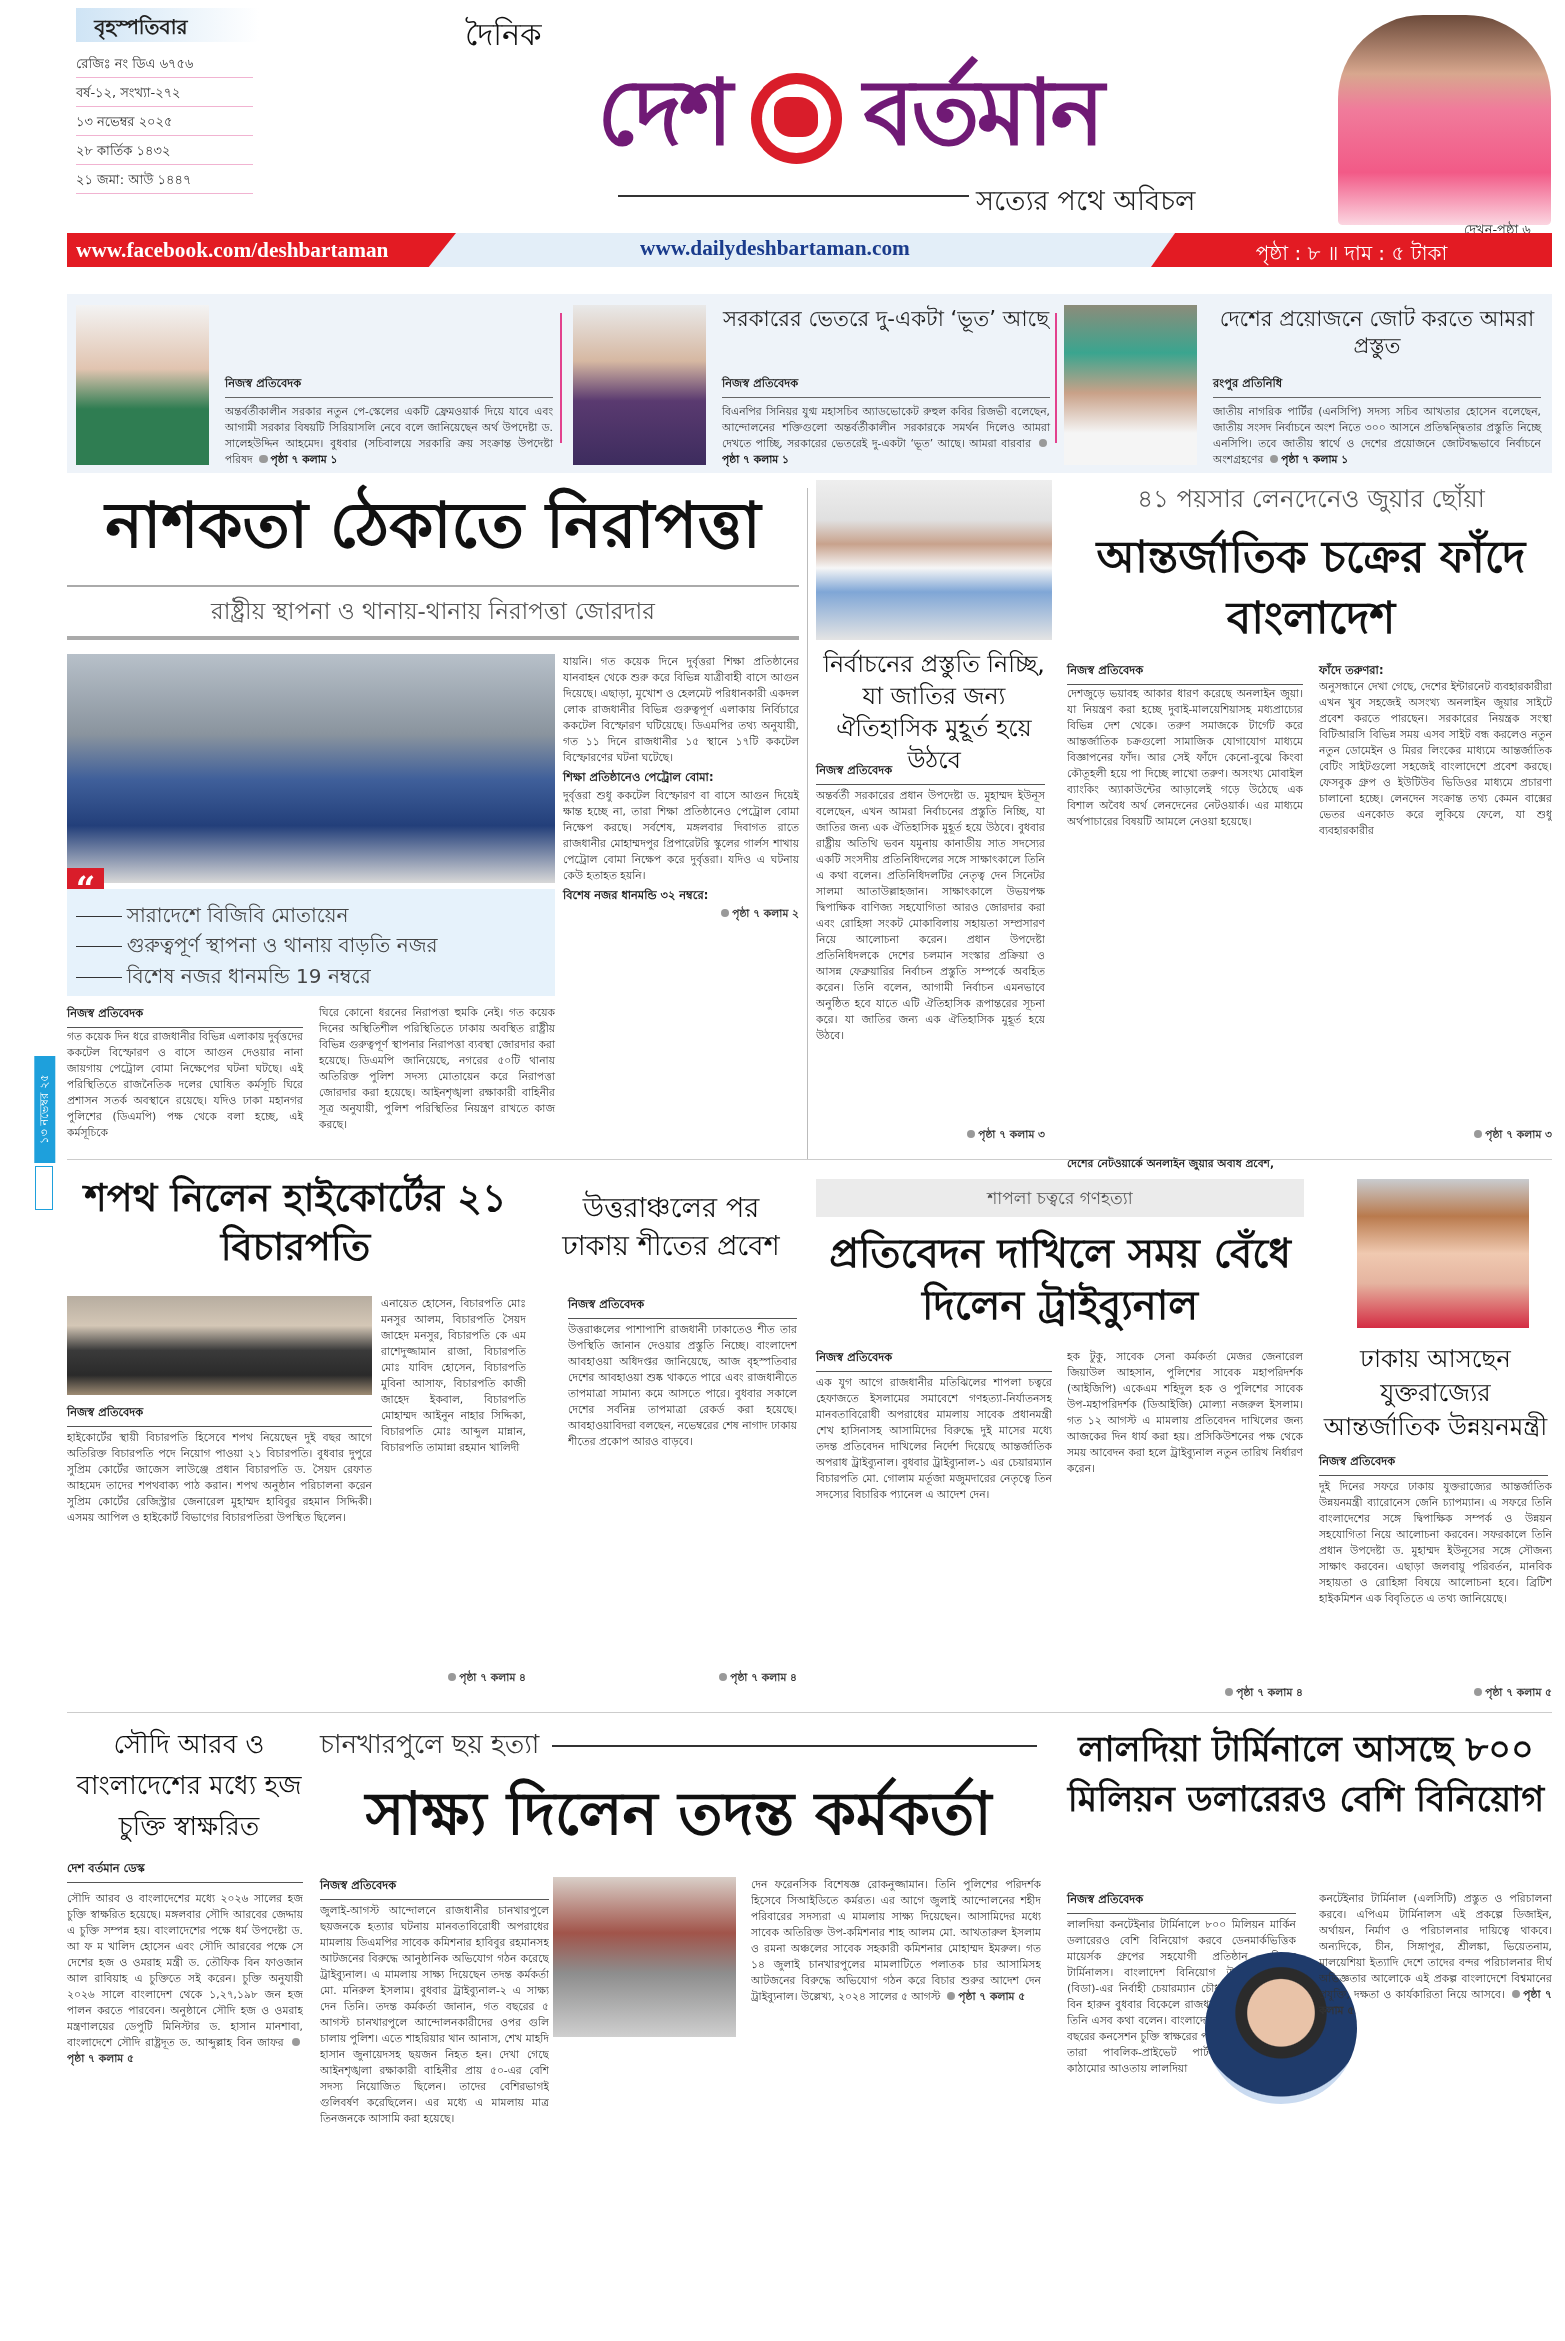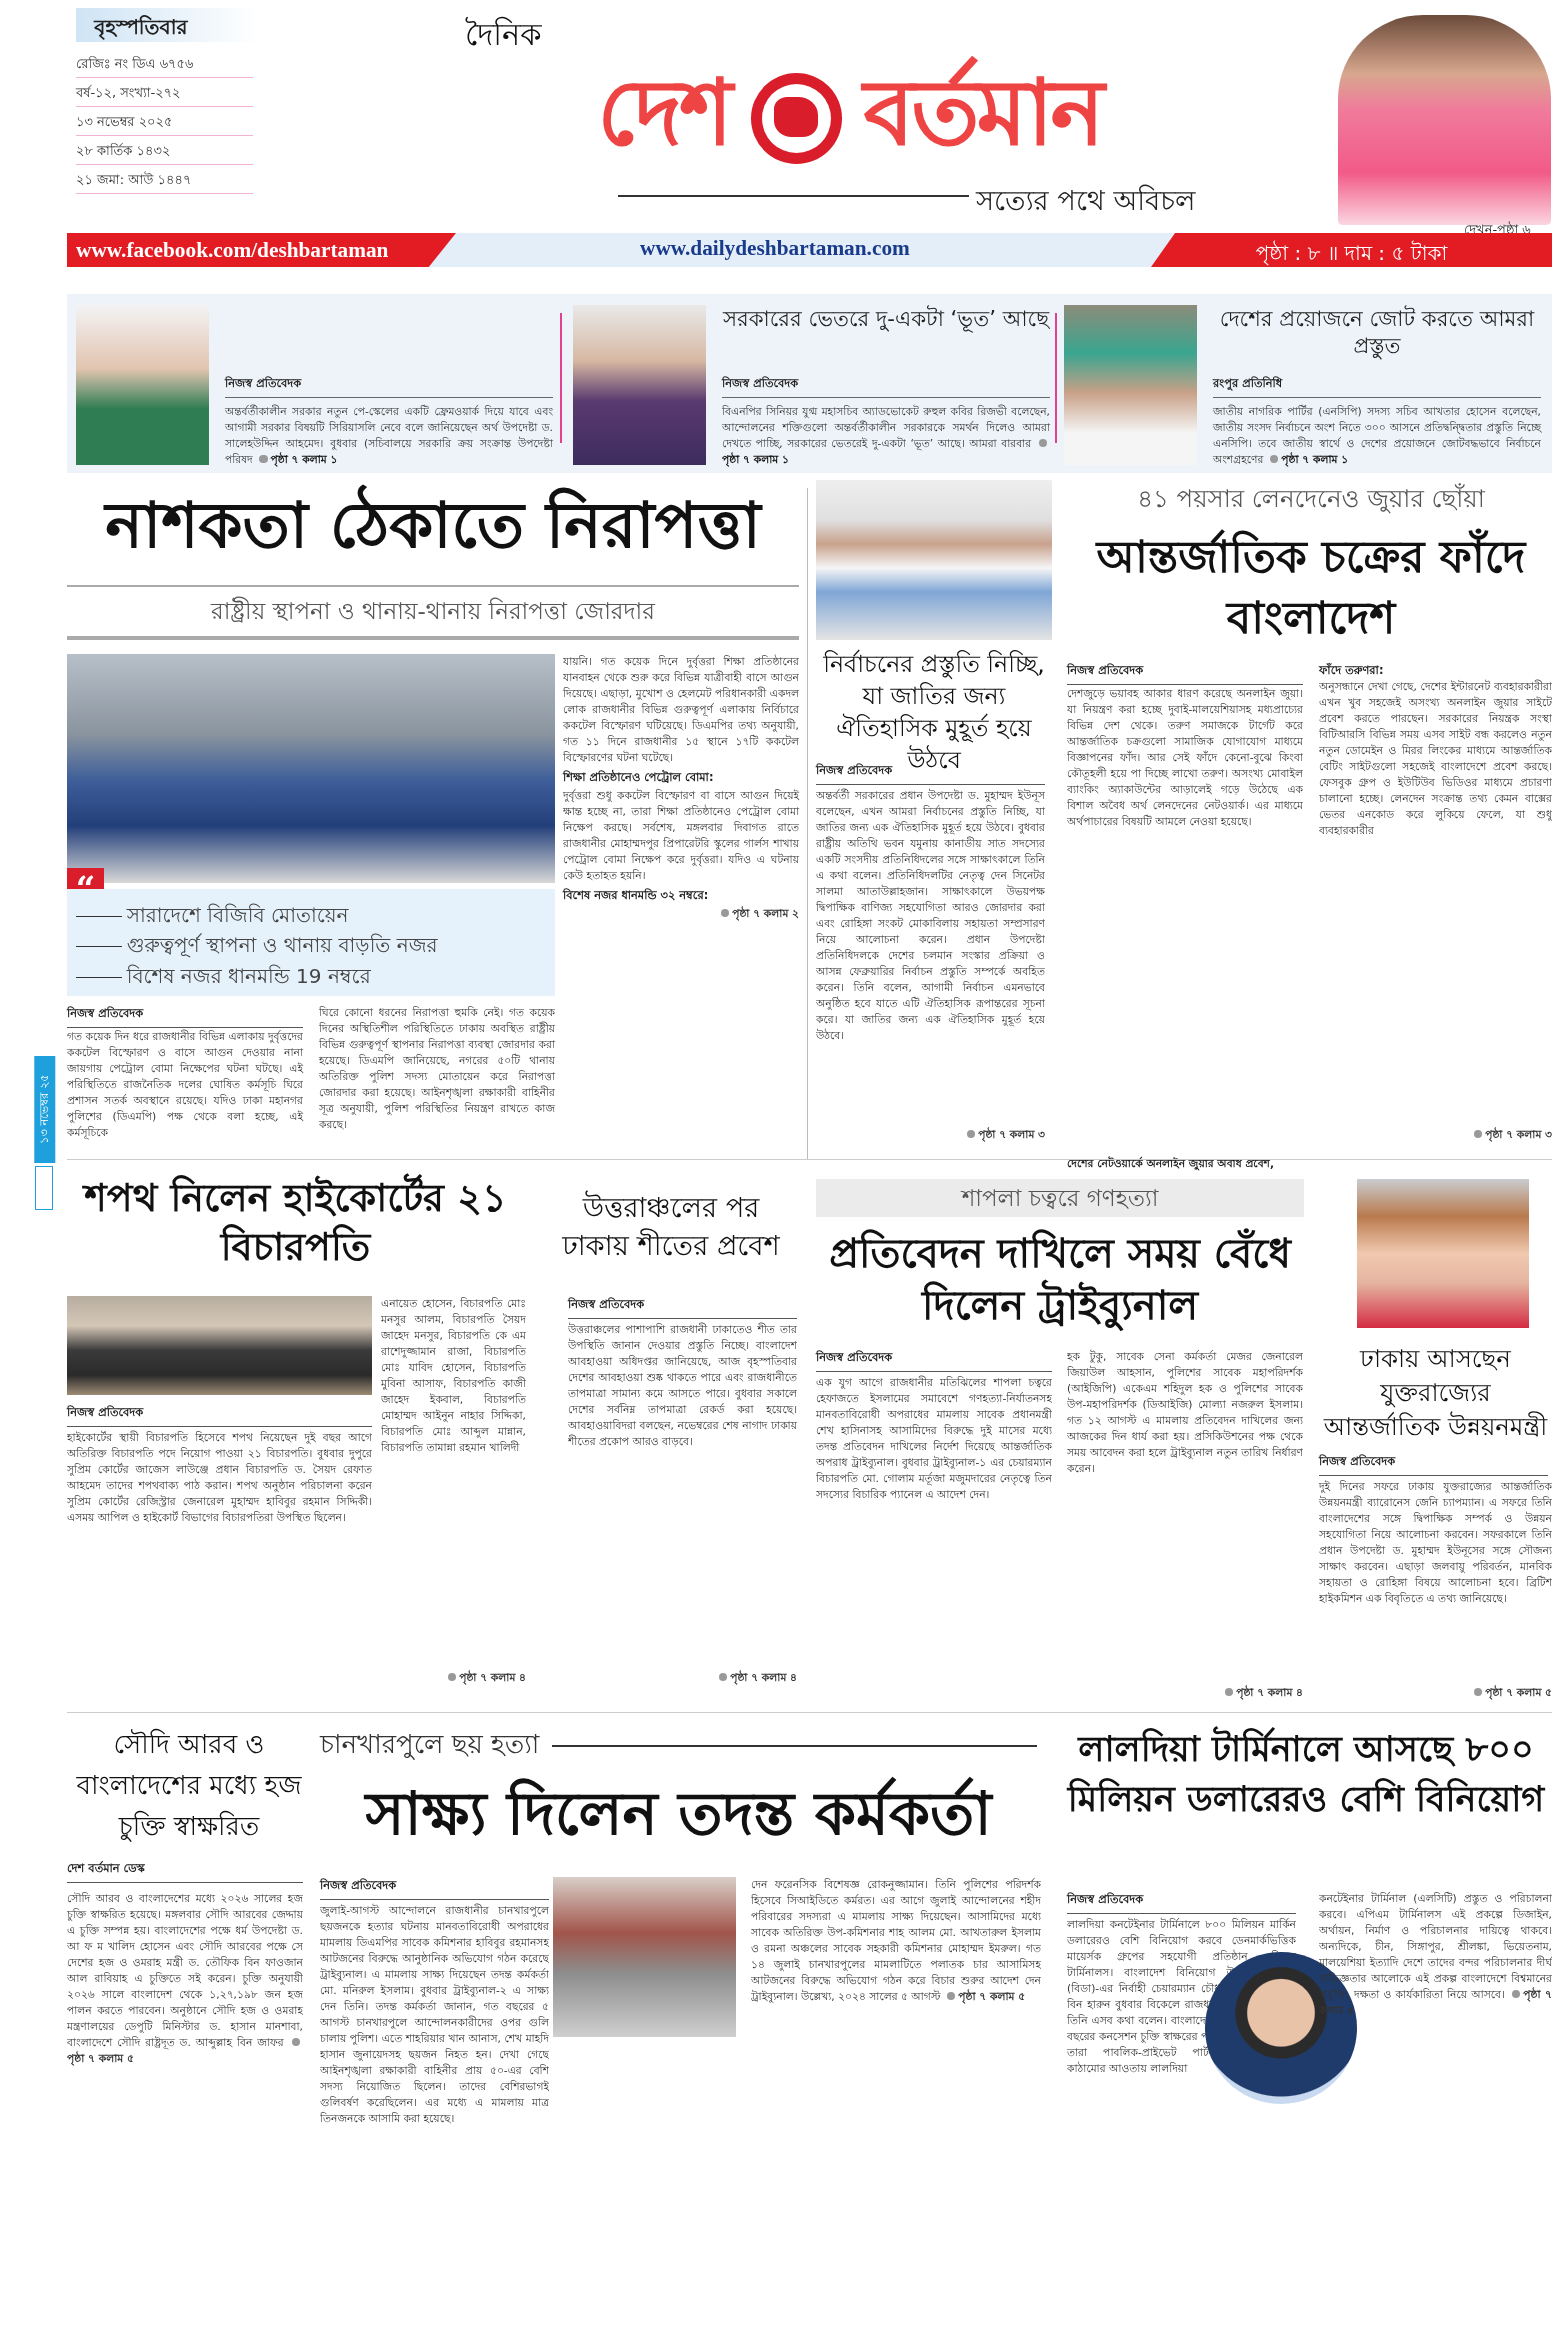--- a/index.html
+++ b/index.html
@@ -5,21 +5,21 @@
   * { box-sizing: border-box; margin: 0; padding: 0; }
   html, body { width: 1565px; height: 2342px; background: #fff; overflow: hidden; }
   body { font-family: "DejaVu Sans", sans-serif; color: #222; position: relative; }
   .abs { position: absolute; }
 
   
   .day-box { left: 76px; top: 7.6px; width: 183px; height: 34px; background: linear-gradient(90deg,#cfe4f5,#fff); font-size: 20px; font-weight: bold; padding: 4.6px 18.3px; }
   .meta-list { left: 76px; top: 49px; width: 177px; }
   .meta-row { font-size: 13px; height: 29px; line-height: 29px; border-bottom: 1.5px solid #f1b3d1; color: #333; }
   .kicker { left: 465px; top: 10.7px; font-size: 30.5px; color: #111; }
-  .logo { left: 457px; top: 61px; width: 785px; height: 114px; display: flex; align-items: center; justify-content: center; gap: 21.3px; font-size: 91px; font-weight: bold; color: #ef4444; letter-spacing: -3px; text-align: right; }
+  .logo { left: 457px; top: 61px; width: 785px; height: 114px; display: flex; align-items: center; justify-content: center; gap: 21.3px; font-size: 91px; font-weight: bold; color: #701a75; letter-spacing: -3px; text-align: right; }
   .logo-emblem { width: 91px; height: 91px; border-radius: 50%; background: #d91d2a; display: flex; align-items: center; justify-content: center; }
   .logo-emblem span { width: 69px; height: 69px; border-radius: 50%; background: #fff; display: block; position: relative; }
   .logo-emblem span::after { content: ""; position: absolute; left: 12.2px; top: 13.7px; width: 44px; height: 40px; border-radius: 30% 45% 35% 40%; background: #d91d2a; }
   .tagline-line { left: 618px; top: 195px; width: 351px; height: 2.3px; background: #333; }
   .tagline { left: 976px; top: 180px; font-size: 27.4px; color: #222; }
   .cover-photo { left: 1338px; top: 15.2px; width: 213px; height: 210px; border-radius: 40% 40% 4.6px 4.6px; background: linear-gradient(180deg,#6b4a3a 0%,#d8a78e 28%,#f07b9b 45%,#f25a87 75%,#fbd6e1 100%); }
   .cover-caption { left: 1464px; top: 220px; font-size: 13px; color: #222; }
 
   
   .band { left: 67px; top: 233px; width: 1485px; height: 34px; background: #e3eef8; }
@@ -156,21 +156,21 @@
 <div class="abs byline" style="left:67px;top:1404px;width:305px;">নিজস্ব প্রতিবেদক</div>
 <div class="abs txt" style="left:67px;top:1430px;width:305px;height:259px;overflow:hidden;"><span>হাইকোর্টের স্থায়ী বিচারপতি হিসেবে শপথ নিয়েছেন দুই বছর আগে অতিরিক্ত বিচারপতি পদে নিয়োগ পাওয়া ২১ বিচারপতি। বুধবার দুপুরে সুপ্রিম কোর্টের জাজেস লাউঞ্জে প্রধান বিচারপতি ড. সৈয়দ রেফাত আহমেদ তাদের শপথবাক্য পাঠ করান। শপথ অনুষ্ঠান পরিচালনা করেন সুপ্রিম কোর্টের রেজিস্ট্রার জেনারেল মুহাম্মদ হাবিবুর রহমান সিদ্দিকী। এসময় আপিল ও হাইকোর্ট বিভাগের বিচারপতিরা উপস্থিত ছিলেন।</span></div>
 <div class="abs txt" style="left:381px;top:1670px;width:145px;text-align:right;"><span class="dot"></span><b>পৃষ্ঠা ৭ কলাম ৪</b></div>
 
 <div class="abs hl" style="left:549px;top:1189px;width:244px;font-size:27.4px;line-height:38px;">উত্তরাঞ্চলের পর ঢাকায় শীতের প্রবেশ</div>
 <div class="abs byline" style="left:568px;top:1296px;width:229px;">নিজস্ব প্রতিবেদক</div>
 <div class="abs txt" style="left:568px;top:1322px;width:229px;height:335px;overflow:hidden;"><span>উত্তরাঞ্চলের পাশাপাশি রাজধানী ঢাকাতেও শীত তার উপস্থিতি জানান দেওয়ার প্রস্তুতি নিচ্ছে। বাংলাদেশ আবহাওয়া অধিদপ্তর জানিয়েছে, আজ বৃহস্পতিবার দেশের আবহাওয়া শুষ্ক থাকতে পারে এবং রাজধানীতে তাপমাত্রা সামান্য কমে আসতে পারে। বুধবার সকালে দেশের সর্বনিম্ন তাপমাত্রা রেকর্ড করা হয়েছে। আবহাওয়াবিদরা বলছেন, নভেম্বরের শেষ নাগাদ ঢাকায় শীতের প্রকোপ আরও বাড়বে।</span></div>
 <div class="abs txt" style="left:568px;top:1670px;width:229px;text-align:right;"><span class="dot"></span><b>পৃষ্ঠা ৭ কলাম ৪</b></div>
 
 <div class="abs" style="left:816px;top:1179px;width:488px;height:38px;background:#ebebeb;">
-  <div class="hl" style="font-size:23px;color:#555;line-height:38px;">শাপলা চত্বরে গণহত্যা</div>
+  <div class="hl" style="font-size:17px;color:#555;line-height:38px;">শাপলা চত্বরে গণহত্যা</div>
 </div>
 <div class="abs hl" style="left:816px;top:1227px;width:488px;font-size:40px;line-height:52px;font-weight:bold;">প্রতিবেদন দাখিলে সময় বেঁধে দিলেন ট্রাইব্যুনাল</div>
 <div class="abs byline" style="left:816px;top:1349px;width:236px;">নিজস্ব প্রতিবেদক</div>
 <div class="abs txt" style="left:816px;top:1375px;width:236px;height:320px;overflow:hidden;"><span>এক যুগ আগে রাজধানীর মতিঝিলের শাপলা চত্বরে হেফাজতে ইসলামের সমাবেশে গণহত্যা-নির্যাতনসহ মানবতাবিরোধী অপরাধের মামলায় সাবেক প্রধানমন্ত্রী শেখ হাসিনাসহ আসামিদের বিরুদ্ধে দুই মাসের মধ্যে তদন্ত প্রতিবেদন দাখিলের নির্দেশ দিয়েছে আন্তর্জাতিক অপরাধ ট্রাইব্যুনাল। বুধবার ট্রাইব্যুনাল-১ এর চেয়ারম্যান বিচারপতি মো. গোলাম মর্তূজা মজুমদারের নেতৃত্বে তিন সদস্যের বিচারিক প্যানেল এ আদেশ দেন।</span></div>
 <div class="abs txt" style="left:1067px;top:1349px;width:236px;height:335px;overflow:hidden;"><span>হক টুকু, সাবেক সেনা কর্মকর্তা মেজর জেনারেল জিয়াউল আহসান, পুলিশের সাবেক মহাপরিদর্শক (আইজিপি) একেএম শহিদুল হক ও পুলিশের সাবেক উপ-মহাপরিদর্শক (ডিআইজি) মোল্যা নজরুল ইসলাম। গত ১২ আগস্ট এ মামলায় প্রতিবেদন দাখিলের জন্য আজকের দিন ধার্য করা হয়। প্রসিকিউশনের পক্ষ থেকে সময় আবেদন করা হলে ট্রাইব্যুনাল নতুন তারিখ নির্ধারণ করেন।</span></div>
 <div class="abs txt" style="left:1067px;top:1685px;width:236px;text-align:right;"><span class="dot"></span><b>পৃষ্ঠা ৭ কলাম ৪</b></div>
 
 <div class="abs photo" style="left:1357px;top:1179px;width:172px;height:149px;background:linear-gradient(180deg,#c9ccd0 0%,#b97a4d 25%,#f0c9b0 50%,#e5b4a0 70%,#d42c43 100%);"></div>
 <div class="abs hl" style="left:1319px;top:1342px;width:233px;font-size:24.4px;line-height:34px;">ঢাকায় আসছেন যুক্তরাজ্যের আন্তর্জাতিক উন্নয়নমন্ত্রী</div>
 <div class="abs byline" style="left:1319px;top:1453px;width:229px;">নিজস্ব প্রতিবেদক</div>

